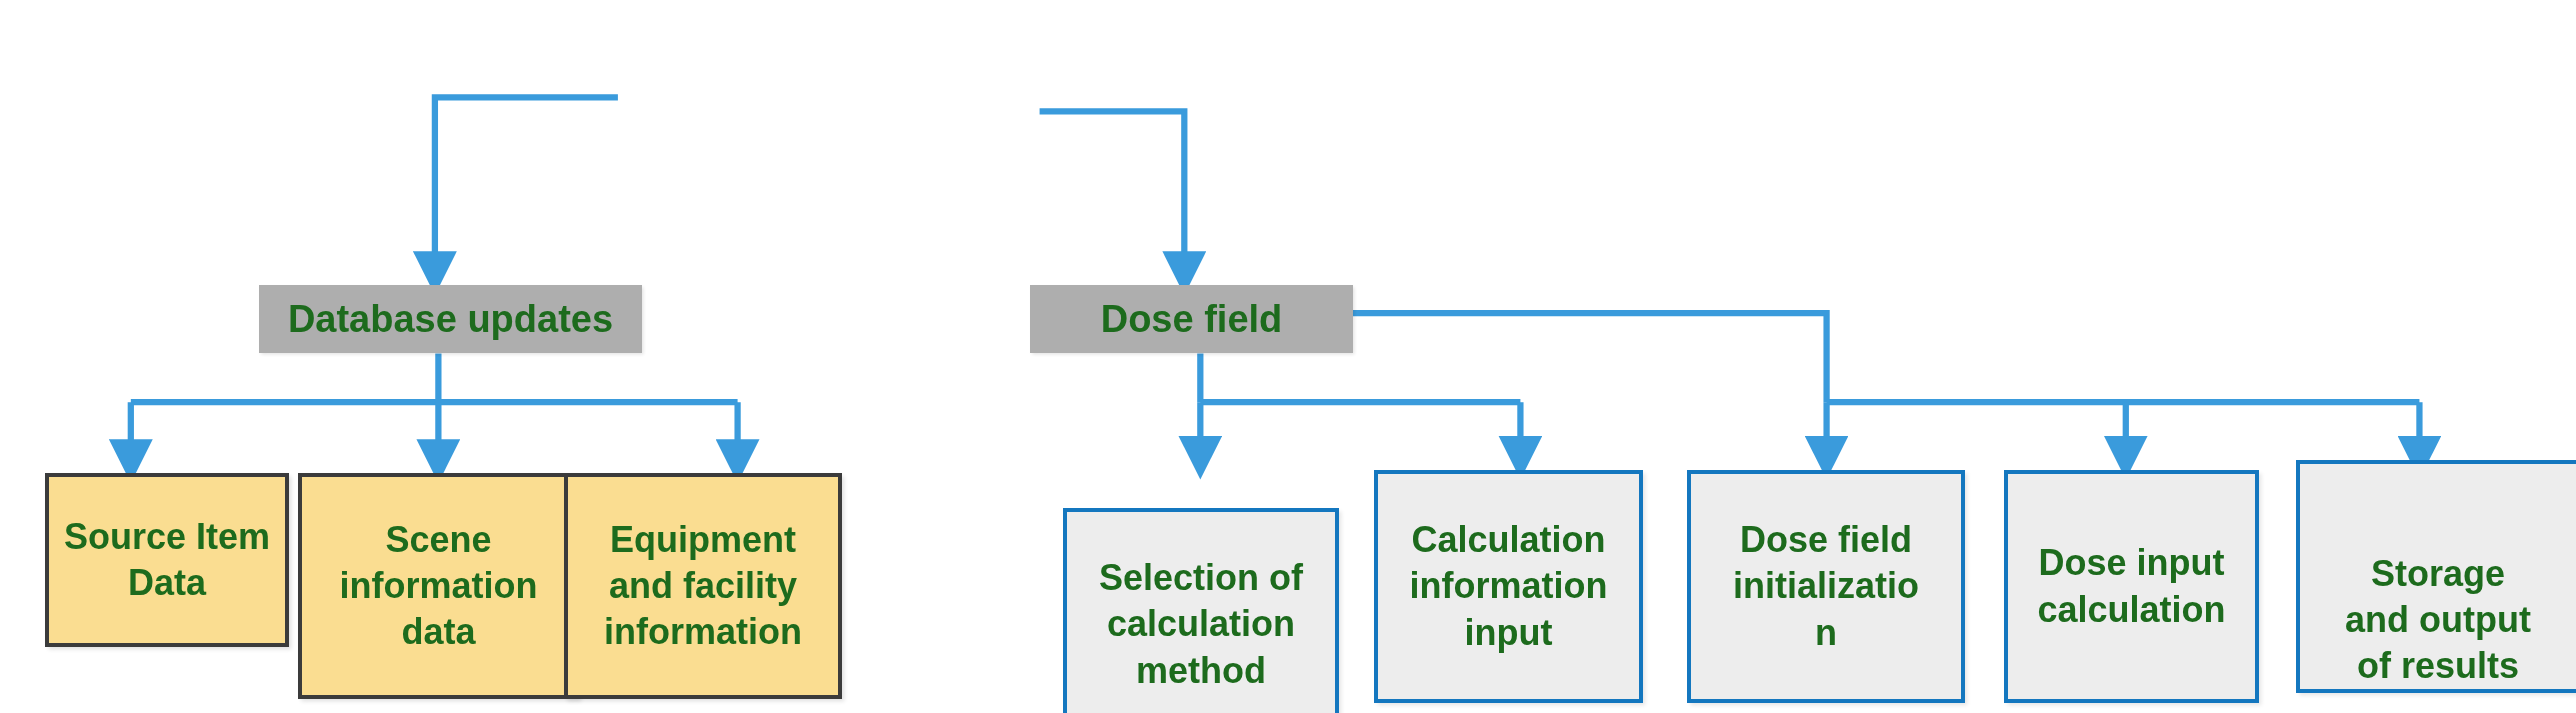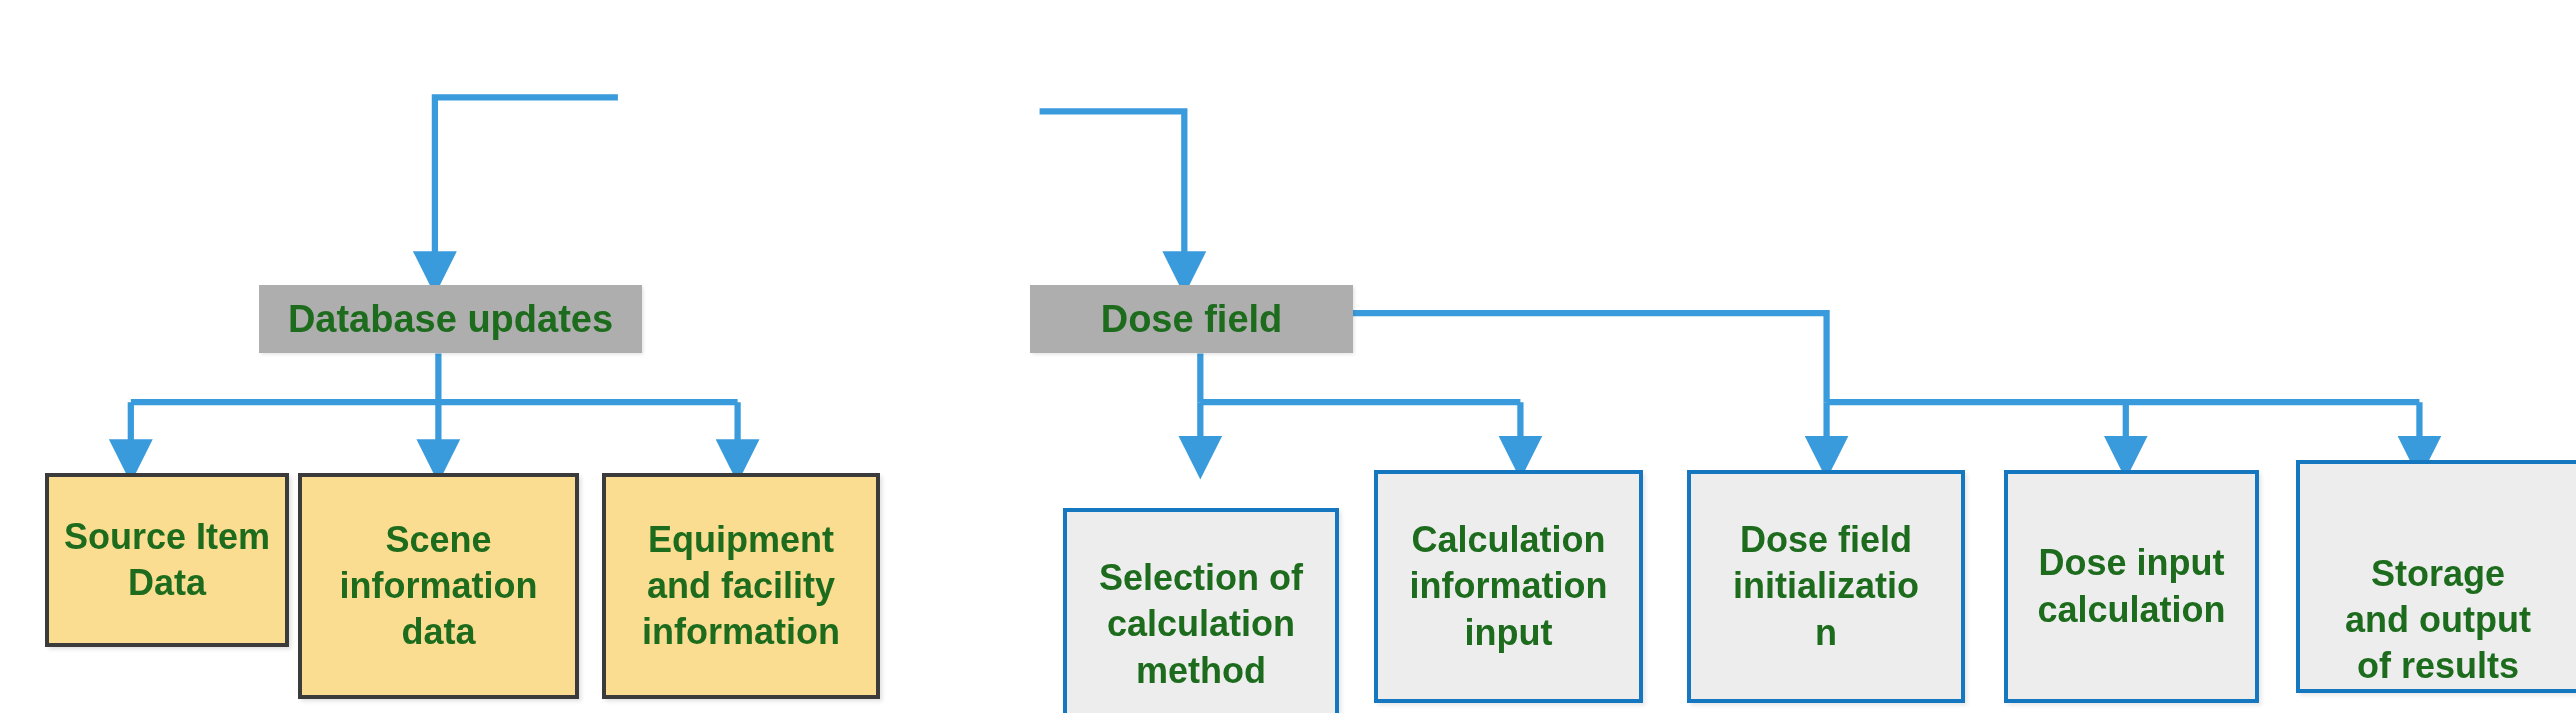--- a/index.html
+++ b/index.html
@@ -143,21 +143,21 @@
     <span class="label">Source Item
 Data</span>
   </div>
 
   <div class="node node-yellow" style="left:298px; top:473px; width:281px; height:226px;">
     <span class="label">Scene
 information
 data</span>
   </div>
 
-  <div class="node node-yellow" style="left:602px; top:473px; width:278px; height:226px;">
+  <div class="node node-yellow" style="left:564px; top:473px; width:278px; height:226px;">
     <span class="label">Equipment
 and facility
 information</span>
   </div>
 
   <div class="node node-blue" style="left:1063px; top:470px; width:276px; height:233px;margin-top:38px;">
     <span class="label">Selection of
 calculation
 method</span>
   </div>

